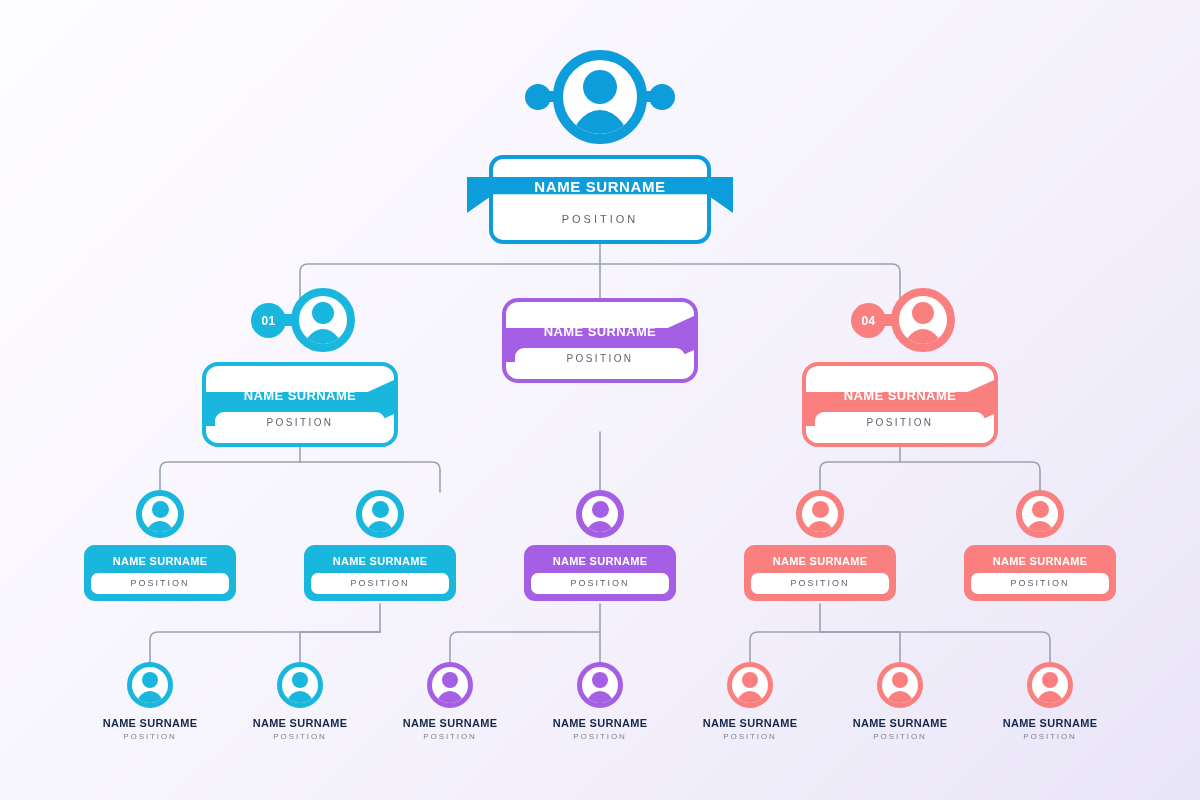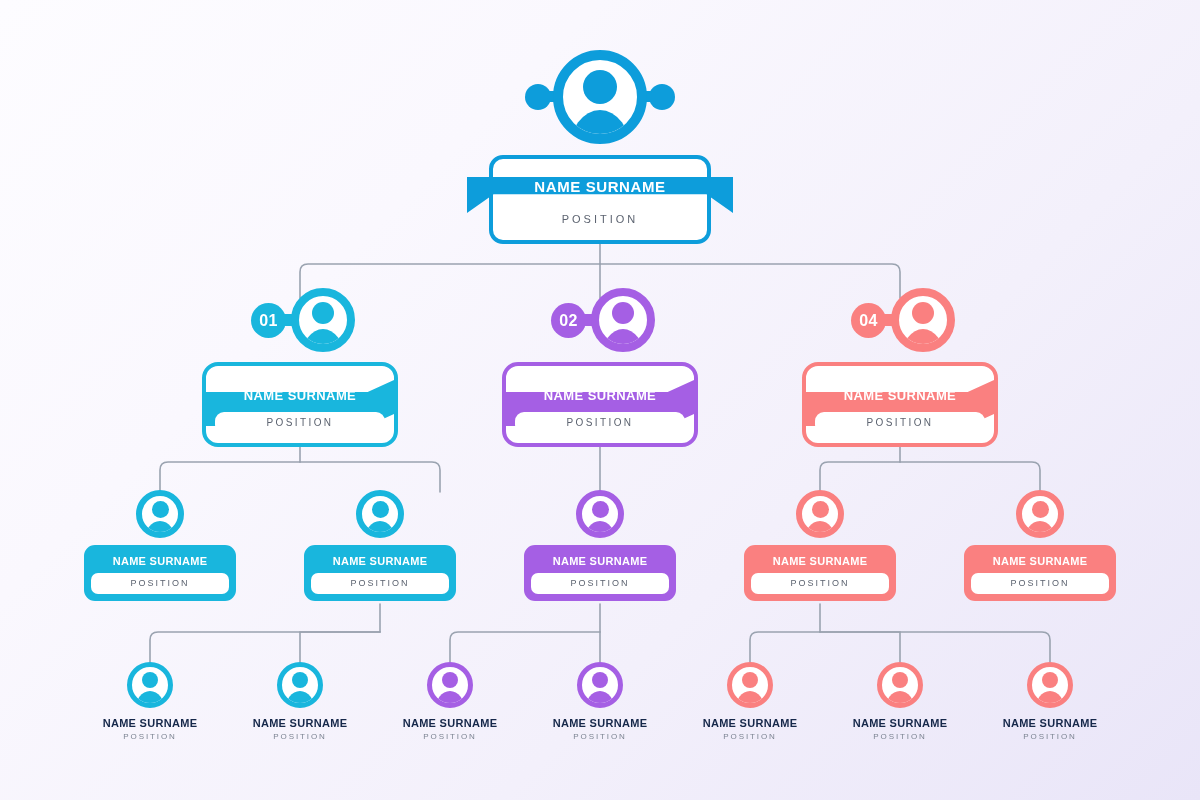--- a/index.html
+++ b/index.html
@@ -101,21 +101,21 @@
   .l2-avatar-pos { position: absolute; left: 46px; top: 0; }
   .badge {
     position: absolute;
     left: 6px; top: 15px;
     width: 35px; height: 35px;
     border-radius: 50%;
     color: #fff;
     display: flex;
     align-items: center;
     justify-content: center;
-    font-size: 16px;
+    font-size: 12px;
     font-weight: bold;
     letter-spacing: 0.3px;
     box-sizing: border-box;
     text-align: right;
   }
   .badge-stem {
     position: absolute;
     left: 36px; top: 26px;
     width: 14px; height: 12px;
   }
@@ -343,28 +343,20 @@
       </div>
     </div>
     <div class="card-l2">
       <div class="l2-swoosh"></div>
       <div class="l2-name">NAME SURNAME</div>
       <div class="l2-position">POSITION</div>
     </div>
   </div>
 
   <div class="node" style="left:600px; top:288px; width:240px; color:#a55fe4;">
-    <div class="l2-avatar-wrap">
-      <div class="badge" style="background:#a55fe4;">02</div>
-      <div class="badge-stem" style="background:#a55fe4;"></div>
-      <div class="avatar avatar-l2 l2-avatar-pos">
-        <div class="av-head"></div>
-        <div class="av-body"></div>
-      </div>
-    </div>
     <div class="card-l2">
       <div class="l2-swoosh"></div>
       <div class="l2-name">NAME SURNAME</div>
       <div class="l2-position">POSITION</div>
     </div>
   </div>
 
   <div class="node" style="left:900px; top:288px; width:240px; color:#fa8080;">
     <div class="l2-avatar-wrap">
       <div class="badge" style="background:#fa8080;">04</div>

